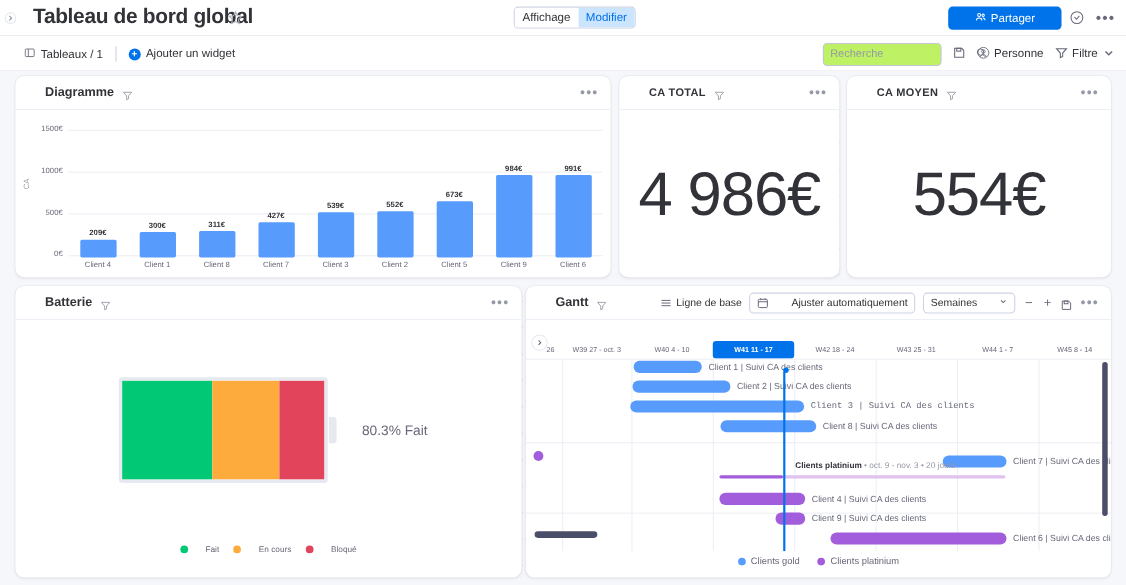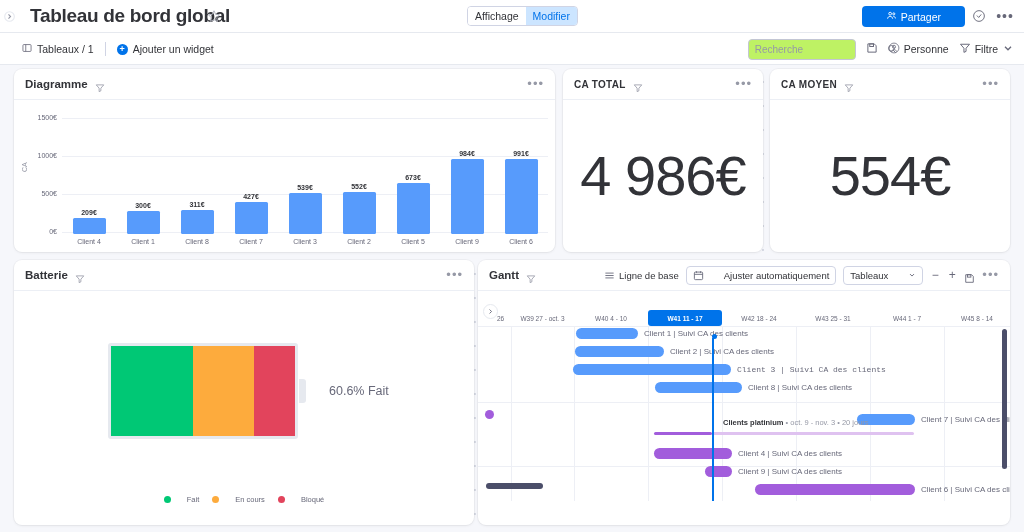--- a/index.html
+++ b/index.html
@@ -92,21 +92,21 @@
   }
   .widget {
     position: absolute; background: #fff; border-radius: 8px;
     box-shadow: 0 1px 3px rgba(0,0,0,0.06), 0 0 0 1px rgba(0,0,0,0.03);
     overflow: hidden;
   }
   .wg-head {
     height: 31px; border-bottom: 1px solid #eceff5;
     display: flex; align-items: center; padding: 0 11px; gap: 7px;
   }
-  .wg-title { font-size: 11.5px; font-weight: 700; color: #323338; }
+  .wg-title { font-size: 11.5px; font-weight: 700; color: #323338; margin-left: 16px; }
   .wg-title.caps { font-size: 10px; font-weight: 700; letter-spacing: 0.3px; }
   .funnel { width: 10px; height: 10px; color: #9699a6; }
   .wg-dots { margin-left: auto; color: #9699a6; font-size: 13px; letter-spacing: 1px; line-height: 8px; cursor: pointer; }
 
   
   #w-chart { left: 14px; top: 4px; width: 541px; height: 183px; }
   .chart-area { position: relative; width: 541px; height: 151px; }
   .yaxis-title {
     position: absolute; left: 7px; top: 72px;
     font-size: 7px; color: #9699a6;
@@ -423,21 +423,21 @@
         <span class="wg-dots">•••</span>
       </div>
       <div class="batt-body">
         <div class="batt-wrap">
           <div class="batt-shell" id="batt-shell">
               <div class="batt-seg" style="width: 44.4%; background: rgb(0, 200, 117);"></div>
               <div class="batt-seg" style="width: 33.3%; background: rgb(253, 171, 61);"></div>
               <div class="batt-seg" style="width: 22.3%; background: rgb(226, 68, 92);"></div>
             </div>
           <div class="batt-nub"></div>
-          <div class="batt-label">60.6% Fait</div>
+          <div class="batt-label">80.3% Fait</div>
         </div>
         <div class="legend" id="batt-legend">
             <div class="lg-item">
               <span class="lg-dot" style="background: rgb(0, 200, 117);"></span>
               <span>Fait</span>
             </div>
             <div class="lg-item">
               <span class="lg-dot" style="background: rgb(253, 171, 61);"></span>
               <span>En cours</span>
             </div>
@@ -469,21 +469,21 @@
           <div class="gt-btn gt-boxed">
             <span class="gt-ico">
               <svg viewBox="0 0 16 16" fill="none" stroke="#676879" stroke-width="1.3">
                   <rect x="2" y="3" width="12" height="11" rx="1.5"></rect>
                   <path d="M2 6.3h12M5 1.8v2.4M11 1.8v2.4"></path>
                 </svg>
             </span>
             <span>Ajuster automatiquement</span>
           </div>
           <div class="gt-btn gt-boxed">
-            <span>Tableaux</span>
+            <span>Semaines</span>
             <span>
               <svg viewBox="0 0 12 12" width="8" height="8" fill="none" stroke="#676879" stroke-width="1.4">
                   <path d="M3 4.6L6 7.6l3-3"></path>
                 </svg>
             </span>
           </div>
           <span class="gt-pm">−</span>
           <span class="gt-pm">+</span>
           <span class="gt-ico">
             <svg viewBox="0 0 16 16" fill="none" stroke="#676879" stroke-width="1.3">
@@ -540,17 +540,27 @@
             <div class="g-bar-label" style="left: 260px; top: 140px;">Client 9 | Suivi CA des clients</div>
             <div class="g-bar purple" style="left: 277px; width: 160px; top: 158px;"></div>
             <div class="g-bar-label" style="left: 443px; top: 158px;">Client 6 | Suivi CA des clients</div>
             <div class="g-groupdot" style="left: 7px; top: 84px;"></div>
             <div class="g-grouprange" style="left: 176px; top: 106px; width: 58px;"></div>
             <div class="g-grouprange faint" style="left: 234px; top: 106px; width: 202px;"></div>
             <div class="g-grouptext" style="left: 245px; top: 92px;"><b>Clients platinium</b><span> • oct. 9 - nov. 3 • 20 jours</span></div>
           </div>
         <div class="g-vscroll"></div>
         <div class="g-hscroll"></div>
+        <div class="g-legend" id="g-legend">
+            <div class="g-lg">
+              <span class="g-lg-dot" style="background: rgb(87, 155, 252);"></span>
+              <span>Clients gold</span>
+            </div>
+            <div class="g-lg">
+              <span class="g-lg-dot" style="background: rgb(162, 93, 220);"></span>
+              <span>Clients platinium</span>
+            </div>
+          </div>
       </div>
     </div>
 
   </div>
 </div>
 
 </body></html>

